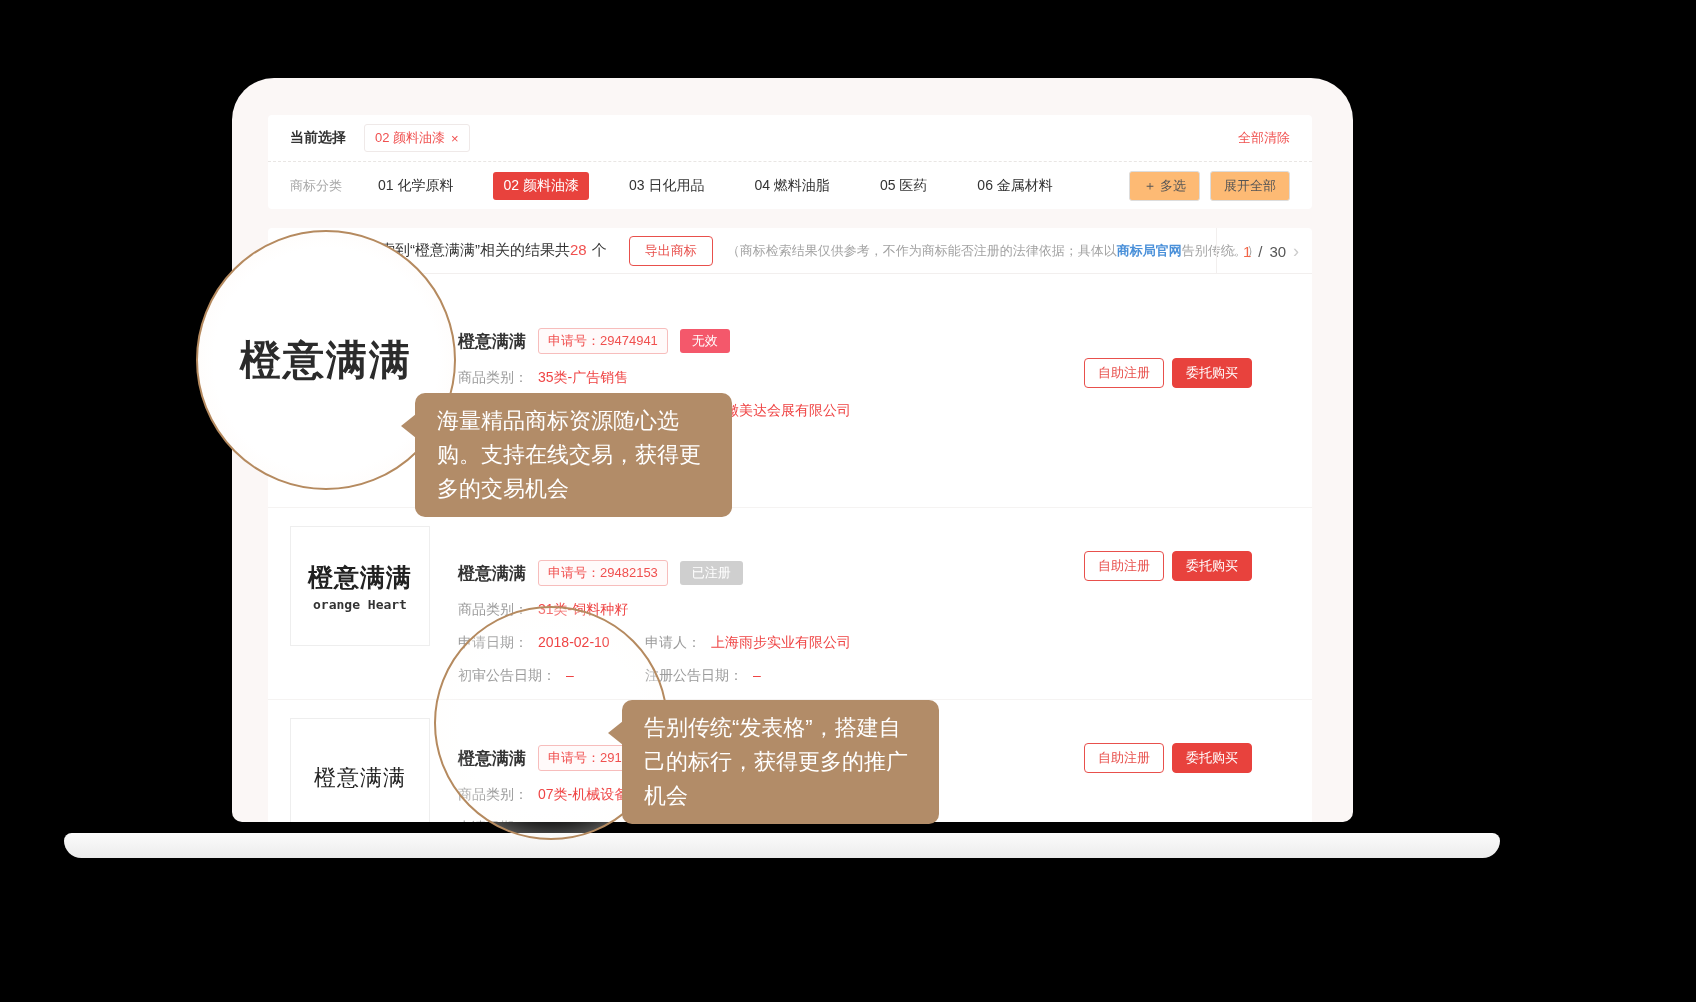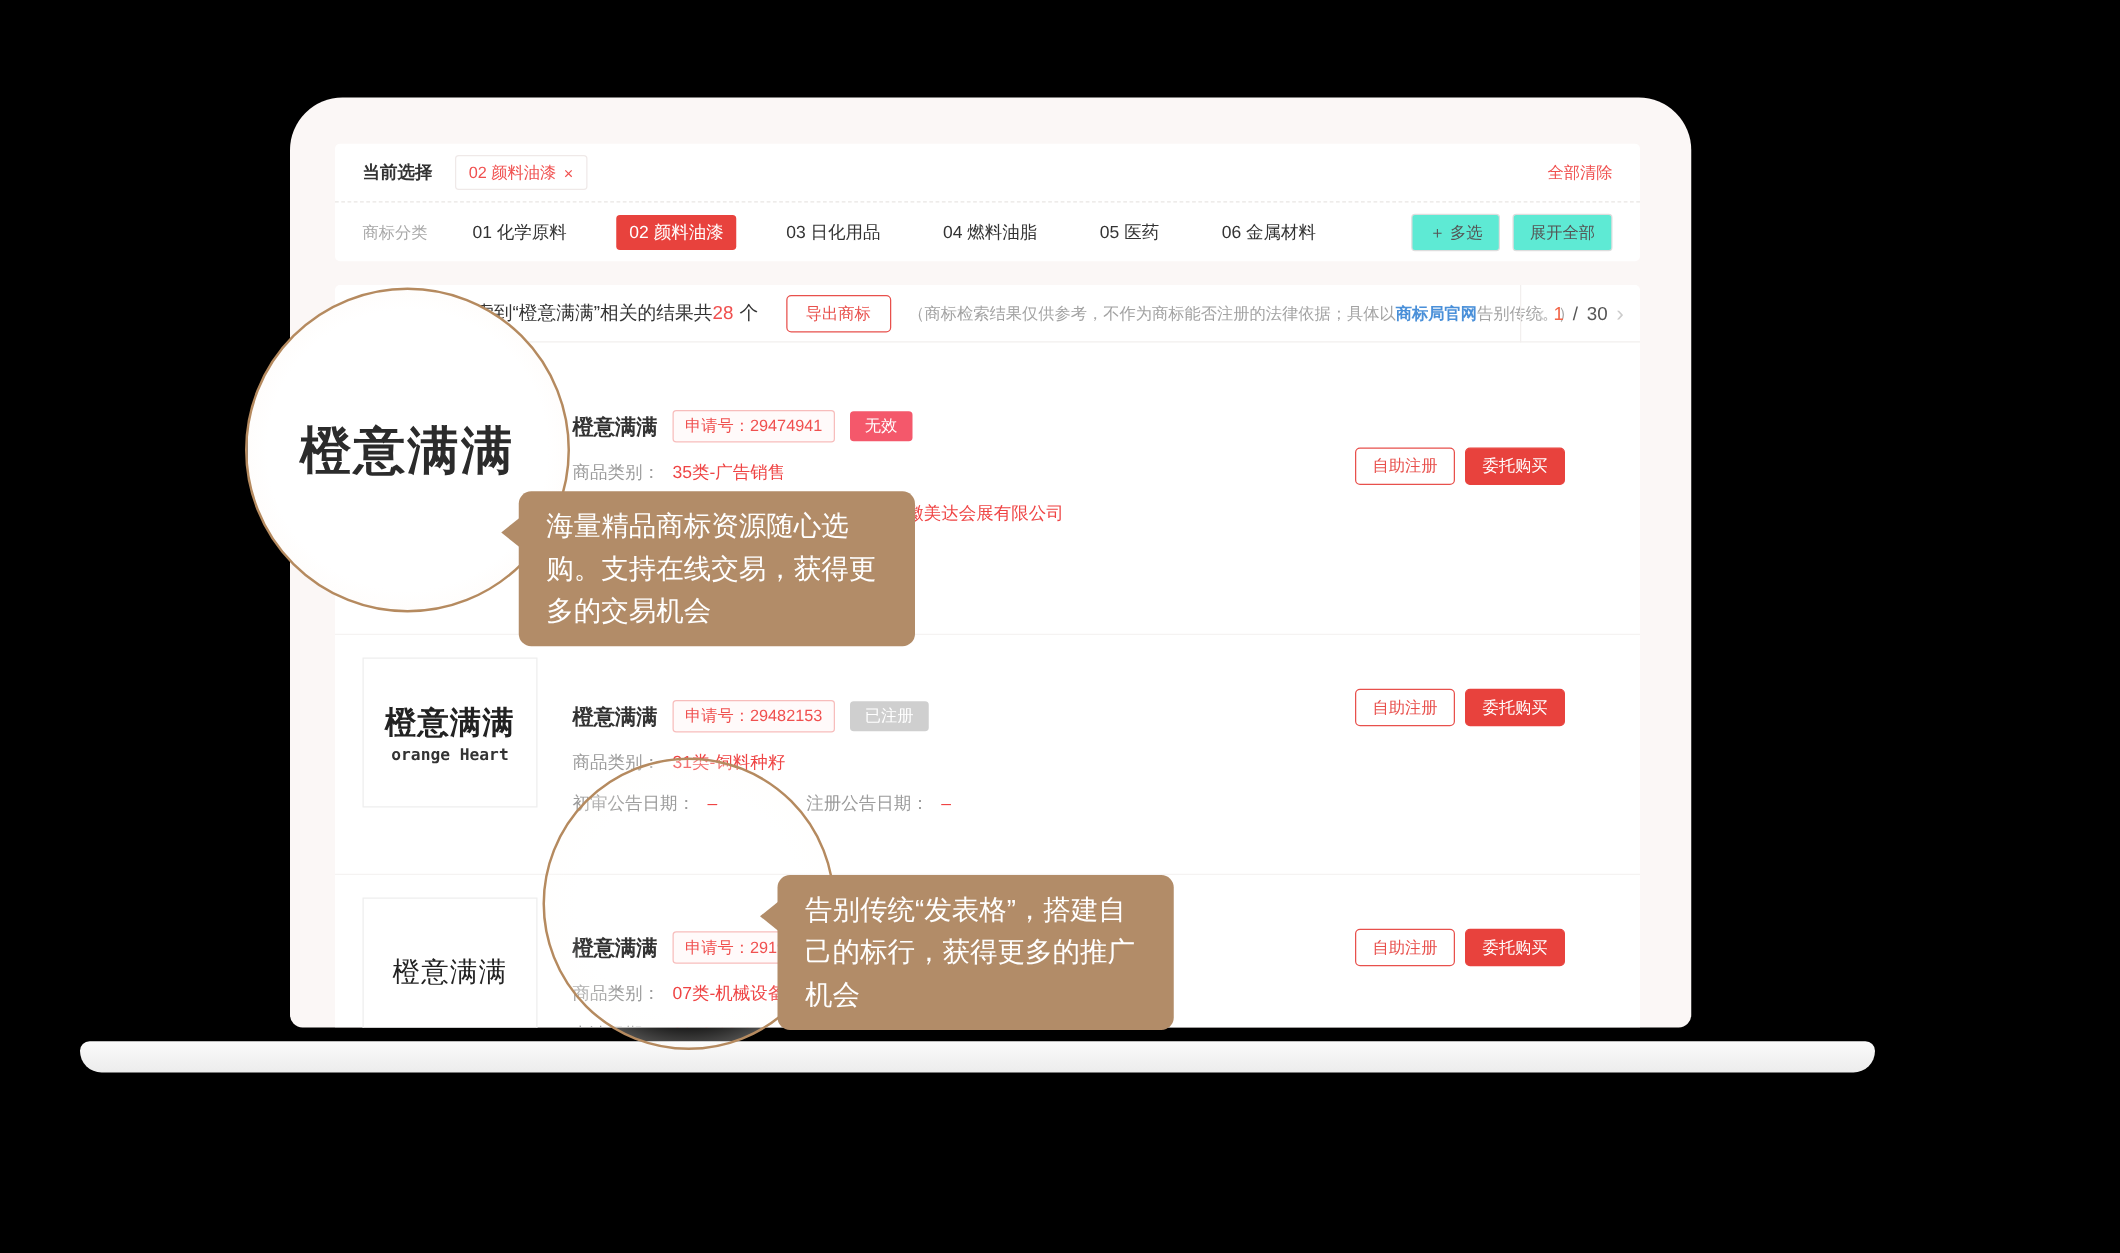--- a/index.html
+++ b/index.html
@@ -18,21 +18,21 @@
   .filter-label { font-size:14px; font-weight:bold; color:#333; margin-right:18px; }
   .filter-tag { display:flex; align-items:center; gap:6px; border:1px solid #efe9e8; background:#fff;
                 border-radius:3px; padding:4px 10px; font-size:13px; color:#f0504f; cursor:pointer; }
   .filter-tag .x { font-size:13px; color:#f0504f; }
   .clear-all { margin-left:auto; color:#f0504f; font-size:13px; cursor:pointer; }
   .cat-row { height:47px; display:flex; align-items:center; padding:0 22px; }
   .cat-label { font-size:13px; color:#a8a8a8; margin-right:26px; }
   .cat { font-size:14px; color:#333; margin-right:30px; cursor:pointer; padding:5px 10px; border-radius:3px; }
   .cat.active { background:#e8423d; color:#fff; }
   .cat-right { margin-left:auto; display:flex; gap:10px; }
-  .mini-btn { border:1px solid #ddd; border-radius:3px; padding:5px 13px; font-size:13px; color:#555; background:#5eead4; cursor:pointer; }
+  .mini-btn { border:1px solid #ddd; border-radius:3px; padding:5px 13px; font-size:13px; color:#555; background:#fdba74; cursor:pointer; }
 
   
   .panel-results { position:absolute; left:36px; top:150px; width:1044px; height:594px; background:#fff; border-radius:4px 4px 0 0; }
   .results-header { position:relative; height:46px; display:flex; align-items:center; padding-left:22px; border-bottom:1px solid #f2efee; }
   .summary { font-size:15px; color:#333; }
   .summary .count { color:#f0504f; }
   .summary .unit { margin-left:5px; }
   .export-btn { margin-left:22px; border:1px solid #e8504c; color:#e8504c; background:#fff;
                 border-radius:4px; padding:5px 15px; font-size:13px; cursor:pointer; }
   .disclaimer { margin-left:14px; font-size:13px; color:#a3a3a3; }
@@ -164,20 +164,24 @@
         <div class="rc-2">
           <div class="title-line">
             <span class="tm-title">橙意满满</span>
             <span class="appno">申请号：29482153</span>
             <span class="status registered">已注册</span>
           </div>
           <div class="field-line">
             <span class="cell wide"><span class="f-label">商品类别：</span><span class="f-value">31类-饲料种籽</span></span>
           </div>
           <div class="field-line">
+            <span class="cell"><span class="f-label">申请日期：</span><span class="f-value">2018-02-10</span></span>
+            <span class="cell wide"><span class="f-label">申请人：</span><span class="f-value">上海雨步实业有限公司</span></span>
+          </div>
+          <div class="field-line">
             <span class="cell"><span class="f-label">初审公告日期：</span><span class="f-value">–</span></span>
             <span class="cell wide"><span class="f-label">注册公告日期：</span><span class="f-value">–</span></span>
           </div>
         </div>
         <div class="actions act-2">
           <button class="btn-outline">自助注册</button>
           <button class="btn-solid">委托购买</button>
         </div>
       </div>
 

